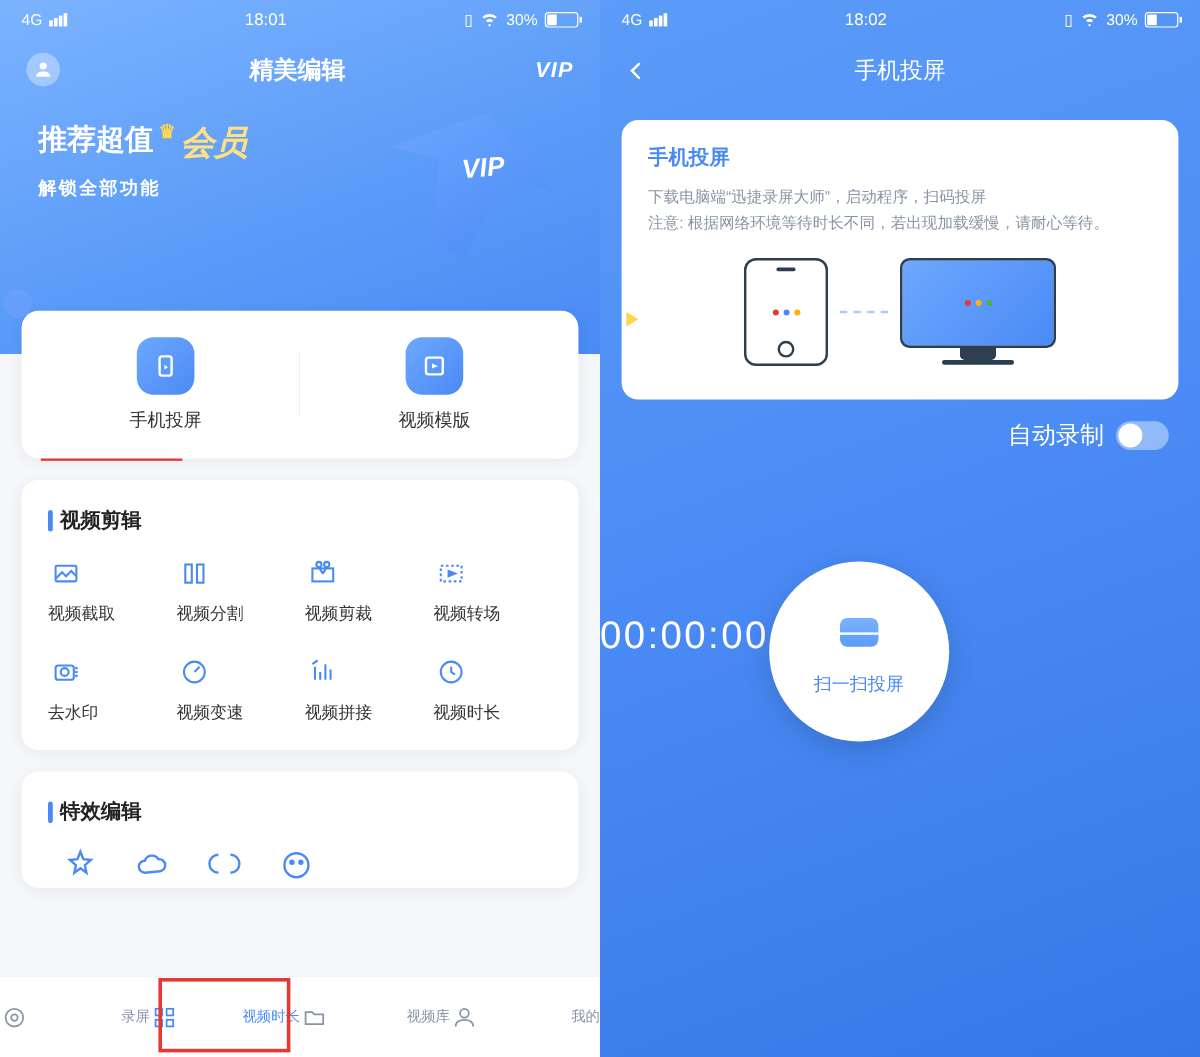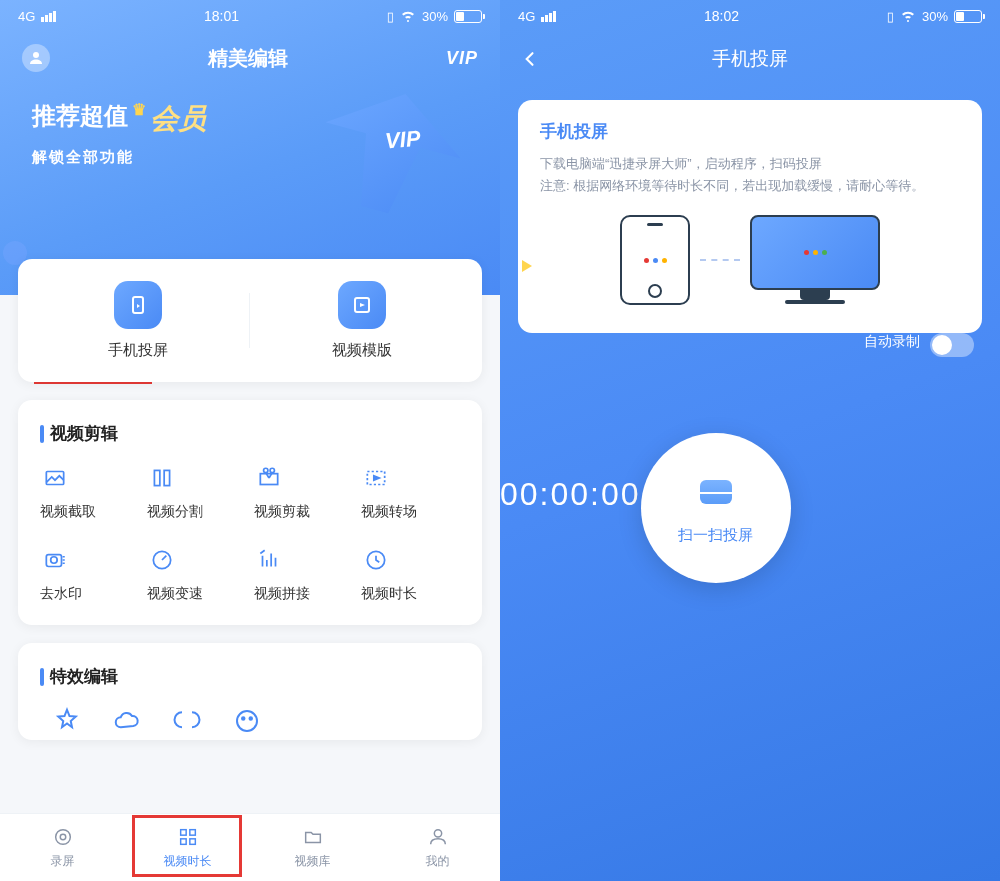--- a/index.html
+++ b/index.html
@@ -53,21 +53,21 @@
 .section-bar{width:4px;height:18px;background:#4a8af5;border-radius:2px}
 .section-title{font-size:17px;font-weight:600;color:#222}
 .grid{display:grid;grid-template-columns:repeat(4,1fr);gap:24px 8px}
 .grid-item{display:flex;flex-direction:column;align-items:flex-start;gap:10px}
 .grid-icon{width:30px;height:30px;display:flex;align-items:center;justify-content:center}
 .grid-icon svg{width:26px;height:26px;stroke:#4a8af5;stroke-width:1.6;fill:none}
 .grid-label{font-size:14px;color:#333}
 .effects-row{display:flex;gap:30px;padding:0 12px;margin-top:18px}
 .effects-row .grid-icon svg{width:30px;height:30px}
 .tab-bar{position:absolute;bottom:0;left:0;right:0;height:68px;background:#fff;display:flex;border-top:1px solid #eef2f6}
-.tab-item{flex:1;display:flex;flex-direction:column;align-items:center;justify-content:center;gap:4px}
+.tab-item{flex:1;display:flex;flex-direction:row;align-items:center;justify-content:space-between;gap:4px}
 .tab-icon{width:24px;height:24px;display:flex;align-items:center;justify-content:center}
 .tab-icon svg{width:22px;height:22px;stroke:#8a94a6;stroke-width:1.6;fill:none}
 .tab-item.active .tab-icon svg{stroke:#4a8af5}
 .tab-label{font-size:12px;color:#8a94a6}
 .tab-item.active .tab-label{color:#4a8af5}
 .red-box.r2{left:132px;bottom:4px;width:110px;height:62px}
 .right-header{display:flex;align-items:center;padding:14px 20px}
 .back-chevron{width:20px;height:20px;color:#fff}
 .right-title{flex:1;text-align:center;color:#fff;font-size:19px;font-weight:500;margin-left:-20px}
 .right-card{background:#fff;border-radius:14px;margin:14px 18px 0;padding:20px 22px 28px}
@@ -78,21 +78,21 @@
 .device-phone::before{content:"";position:absolute;top:6px;width:16px;height:3px;background:#2c3e50;border-radius:2px}
 .device-phone::after{content:"";position:absolute;bottom:5px;width:10px;height:10px;border:2px solid #2c3e50;border-radius:50%}
 .dots{display:flex;gap:4px}
 .dots span{width:5px;height:5px;border-radius:50%}
 .device-monitor{width:130px;height:90px;position:relative}
 .monitor-screen{width:100%;height:75px;border:2.5px solid #2c3e50;border-radius:8px;background:linear-gradient(135deg,#6da8ff,#4a8af5);display:flex;align-items:center;justify-content:center}
 .monitor-stand{width:30px;height:10px;background:#2c3e50;margin:0 auto;border-radius:0 0 4px 4px}
 .monitor-base{width:60px;height:4px;background:#2c3e50;margin:0 auto;border-radius:2px}
 .connect-line{width:40px;height:2px;border-top:2px dashed #b4c9f0}
 .play-triangle{position:absolute;left:-18px;top:50%;width:0;height:0;border-left:10px solid #ffd54f;border-top:6px solid transparent;border-bottom:6px solid transparent}
-.auto-record{display:flex;align-items:flex-start;justify-content:flex-end;gap:10px;padding:0 26px;color:#fff;font-size:14px}
+.auto-record{display:flex;align-items:center;justify-content:flex-end;gap:10px;padding:16px 26px;color:#fff;font-size:20px}
 .toggle{width:44px;height:24px;background:rgba(255,255,255,.4);border-radius:12px;position:relative}
 .toggle::after{content:"";position:absolute;left:2px;top:2px;width:20px;height:20px;background:#fff;border-radius:50%}
 .timer-area{display:flex;flex-direction:row;align-items:center;margin-top:48px}
 .timer{color:#fff;font-size:32px;font-weight:300;letter-spacing:2px}
 .scan-button{width:150px;height:150px;background:#fff;border-radius:50%;display:flex;flex-direction:column;align-items:center;justify-content:center;gap:14px;margin-top:28px;box-shadow:0 6px 24px rgba(0,0,0,.15)}
 .scan-icon{width:40px;height:40px;display:flex;align-items:center;justify-content:center}
 .scan-icon-inner{width:32px;height:24px;background:linear-gradient(180deg,#7bb3ff,#5b9cf8);border-radius:6px;position:relative}
 .scan-icon-inner::before{content:"";position:absolute;left:0;right:0;top:50%;height:2px;background:#fff}
 .scan-label{color:#4a8af5;font-size:15px;font-weight:500}
 </style>

